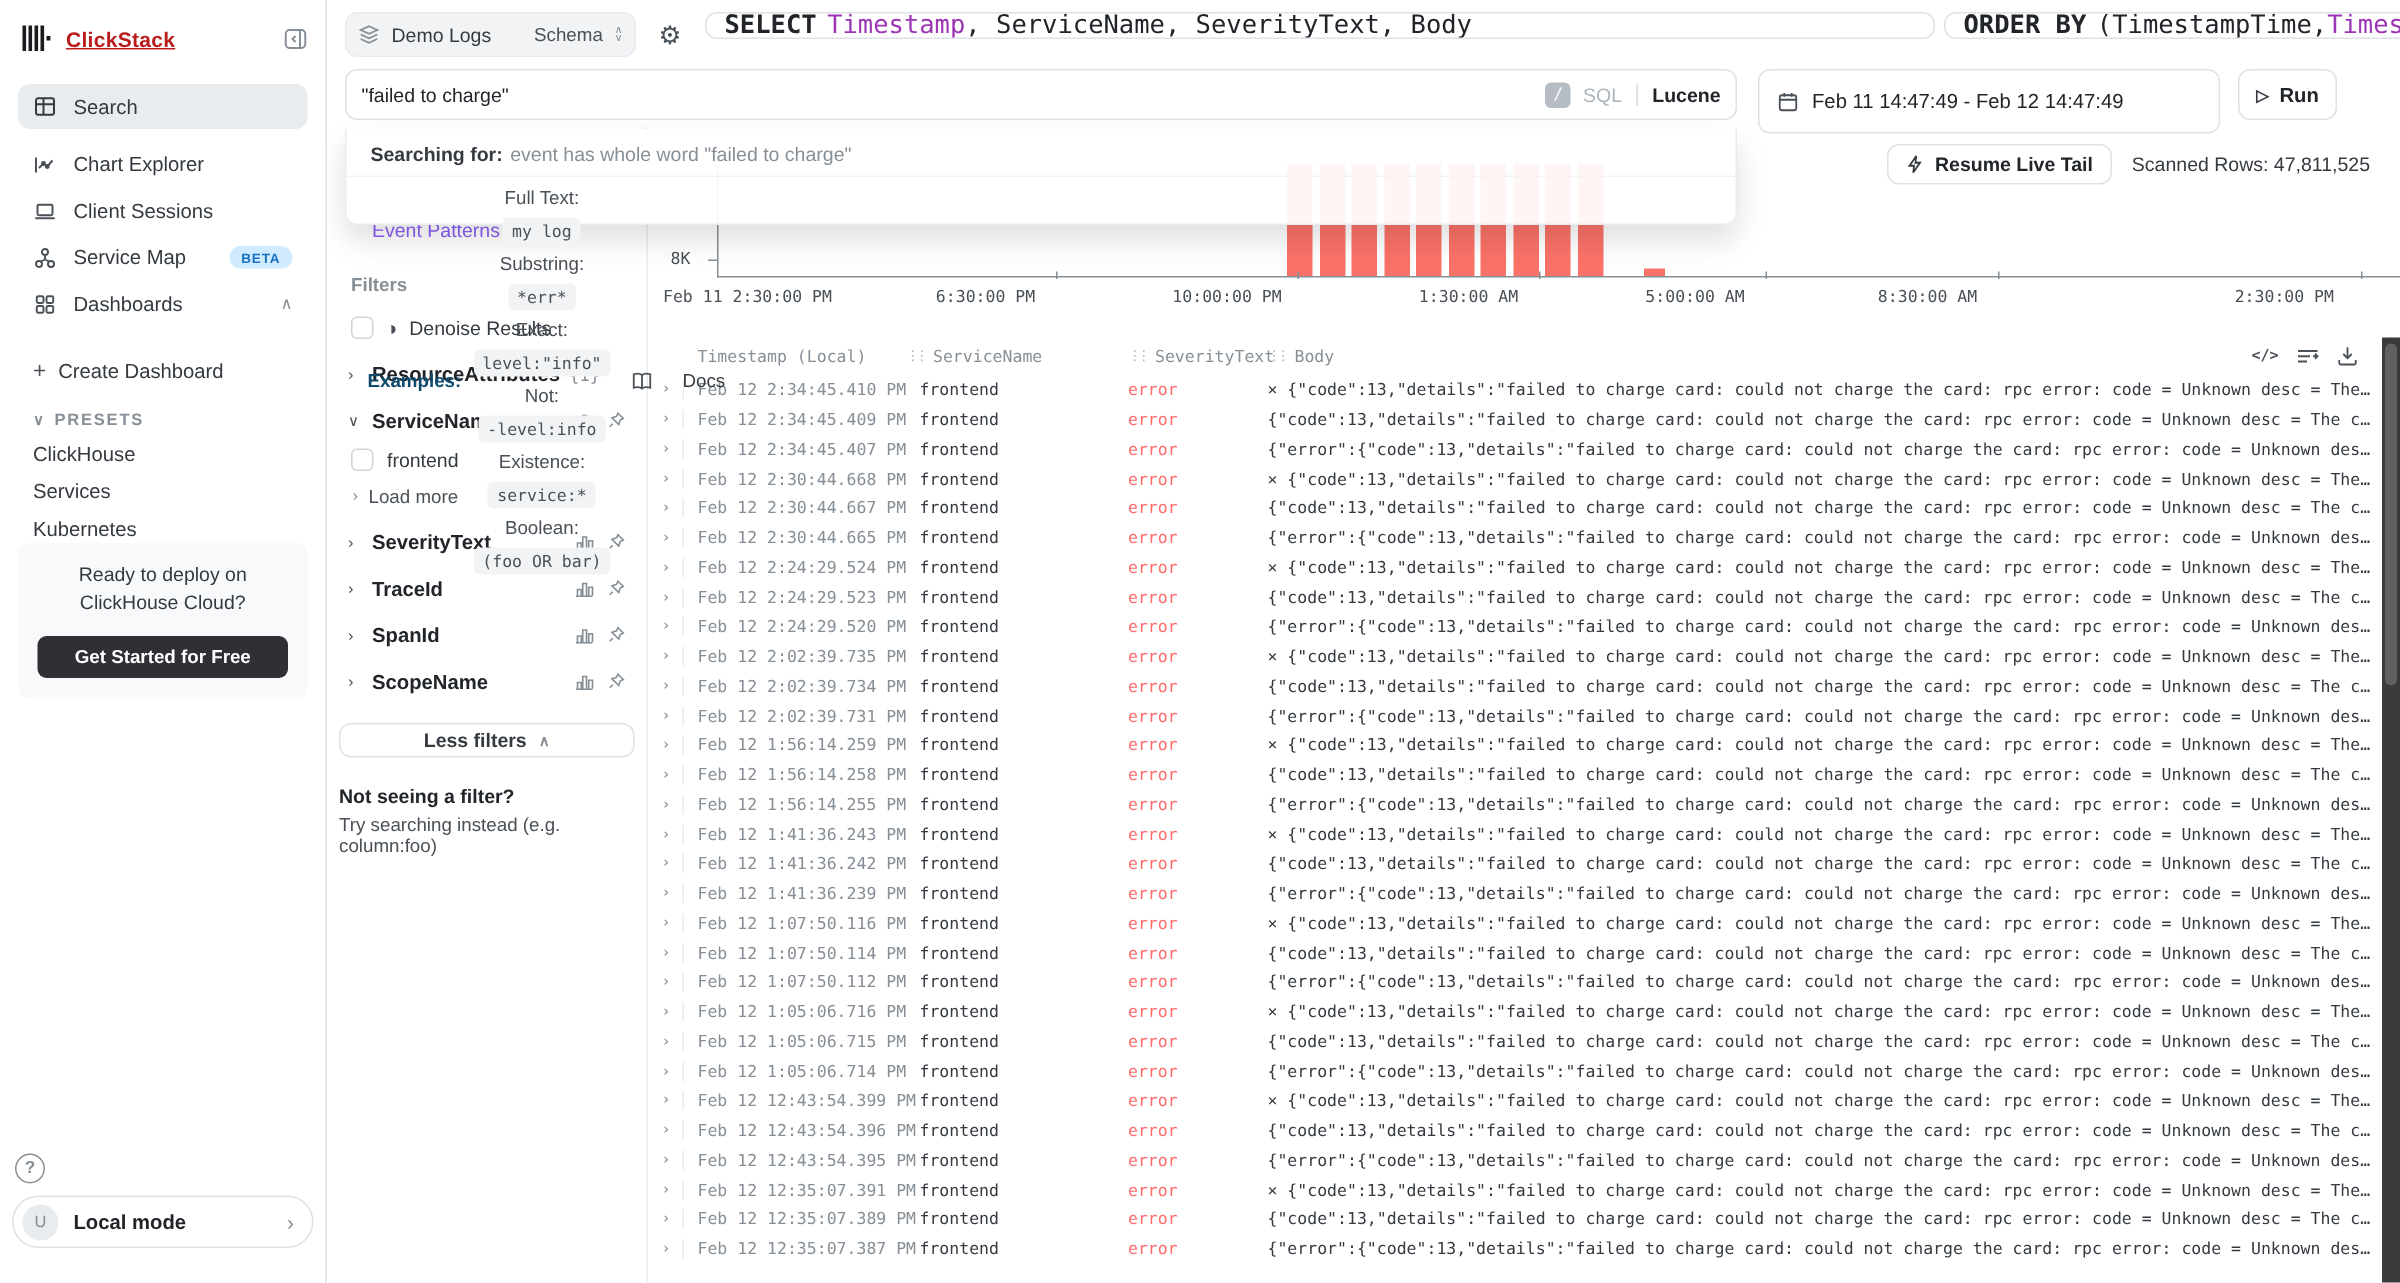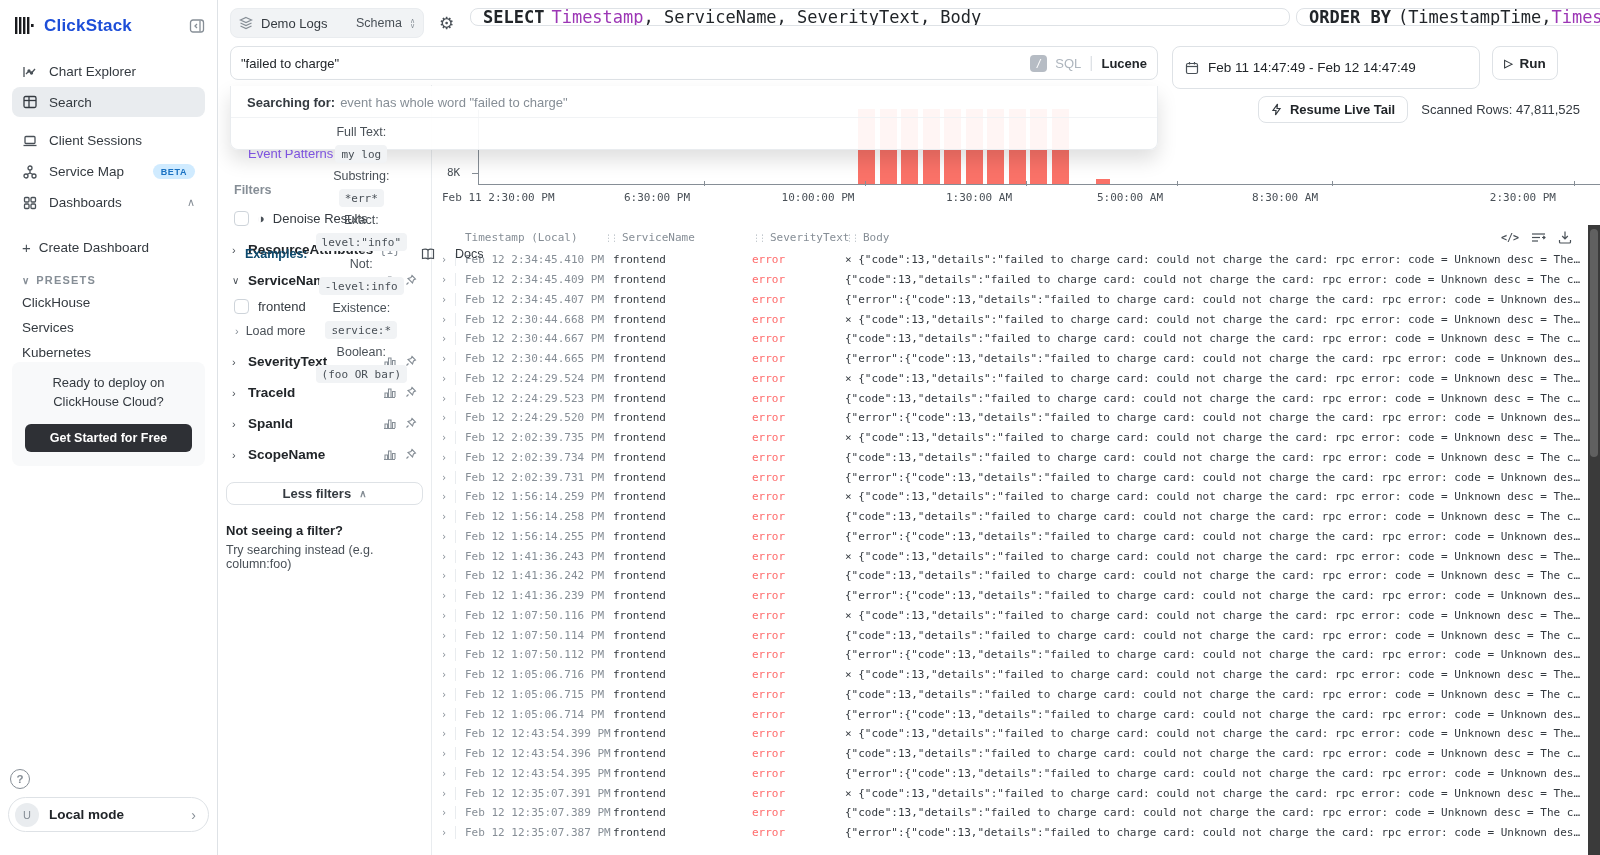--- a/index.html
+++ b/index.html
@@ -5,21 +5,21 @@
   * { margin:0; padding:0; box-sizing:border-box; }
   html,body { width:1600px; height:855px; overflow:hidden; background:#fff;
     font-family:"Liberation Sans", sans-serif; color:#212529; }
   .mono { font-family:"DejaVu Sans Mono", monospace; }
   svg { display:block; }
 
   
   .sidebar { position:absolute; left:0; top:0; width:218px; height:855px;
     border-right:1px solid #dee2e6; background:#fff; z-index:40; }
   .logo-row { display:flex; align-items:center; gap:9px; padding:15px 12px 0 14px; }
-  .logo-text { font-size:17px; font-weight:700; letter-spacing:.2px; color:#1d4ed8; flex:1; }
+  .logo-text { font-size:14px; font-weight:700; letter-spacing:.2px; color:#b91c1c; flex:1;text-decoration:underline; }
   .nav { margin-top:20px; }
   .nav-item { display:flex; align-items:center; gap:11px; height:31px; padding:0 10px;
     margin:0 12px; border-radius:8px; font-size:13.5px; color:#343a40; cursor:pointer; }
   .nav-item.active { background:#e9ecef; height:30px; margin-bottom:8px; font-weight:500; }
   .badge-beta { font-size:9px; font-weight:700; letter-spacing:.6px; color:#1971c2;
     background:#d0ebff; border-radius:10px; padding:2.5px 8px; margin-left:auto; }
   .nav-caret { margin-left:auto; color:#868e96; font-size:11px; }
   .create-dash { display:flex; align-items:center; gap:8px; font-size:13.5px; color:#343a40;
     padding:0 10px; margin:16px 12px 0 12px; height:26px; cursor:pointer; }
   .presets-label { display:flex; align-items:center; gap:7px; font-size:11px; font-weight:600;
@@ -182,40 +182,40 @@
     <span class="logo-text">ClickStack</span>
     <span>
       <svg width="16" height="16" viewBox="0 0 16 16" fill="none" stroke="#868e96" stroke-width="1.3">
         <rect x="1.5" y="2" width="13" height="12" rx="2.5"></rect>
           <line x1="11" y1="2.5" x2="11" y2="13.5"></line>
         <path d="M8 6 L6 8 L8 10"></path>
         </svg>
     </span>
   </div>
   <nav class="nav">
+    <div class="nav-item active">
+      <span>
+        <svg width="16" height="16" viewBox="0 0 16 16" fill="none" stroke="#343a40" stroke-width="1.3">
+          <rect x="2" y="2.5" width="12" height="11" rx="1.5"></rect>
+            <line x1="2" y1="6.5" x2="14" y2="6.5"></line>
+            <line x1="7" y1="2.5" x2="7" y2="13.5"></line>
+          </svg>
+      </span>
+      <span>Search</span>
+    </div>
     <div class="nav-item">
       <span>
         <svg width="16" height="16" viewBox="0 0 16 16" fill="none" stroke="#495057" stroke-width="1.3">
           <path d="M2 3v10"></path>
             <path d="M4 10l3-3 2.5 2L13 5"></path>
             <circle cx="7" cy="7" r="1" fill="#495057"></circle>
             <circle cx="9.5" cy="9" r="1" fill="#495057"></circle>
           </svg>
       </span>
       <span>Chart Explorer</span>
-    </div>
-    <div class="nav-item active">
-      <span>
-        <svg width="16" height="16" viewBox="0 0 16 16" fill="none" stroke="#343a40" stroke-width="1.3">
-          <rect x="2" y="2.5" width="12" height="11" rx="1.5"></rect>
-            <line x1="2" y1="6.5" x2="14" y2="6.5"></line>
-            <line x1="7" y1="2.5" x2="7" y2="13.5"></line>
-          </svg>
-      </span>
-      <span>Search</span>
     </div>
     <div class="nav-item">
       <span>
         <svg width="16" height="16" viewBox="0 0 16 16" fill="none" stroke="#495057" stroke-width="1.3">
           <rect x="3" y="3.5" width="10" height="7" rx="1"></rect>
             <line x1="1.5" y1="12.5" x2="14.5" y2="12.5"></line>
           </svg>
       </span>
       <span>Client Sessions</span>
     </div>

